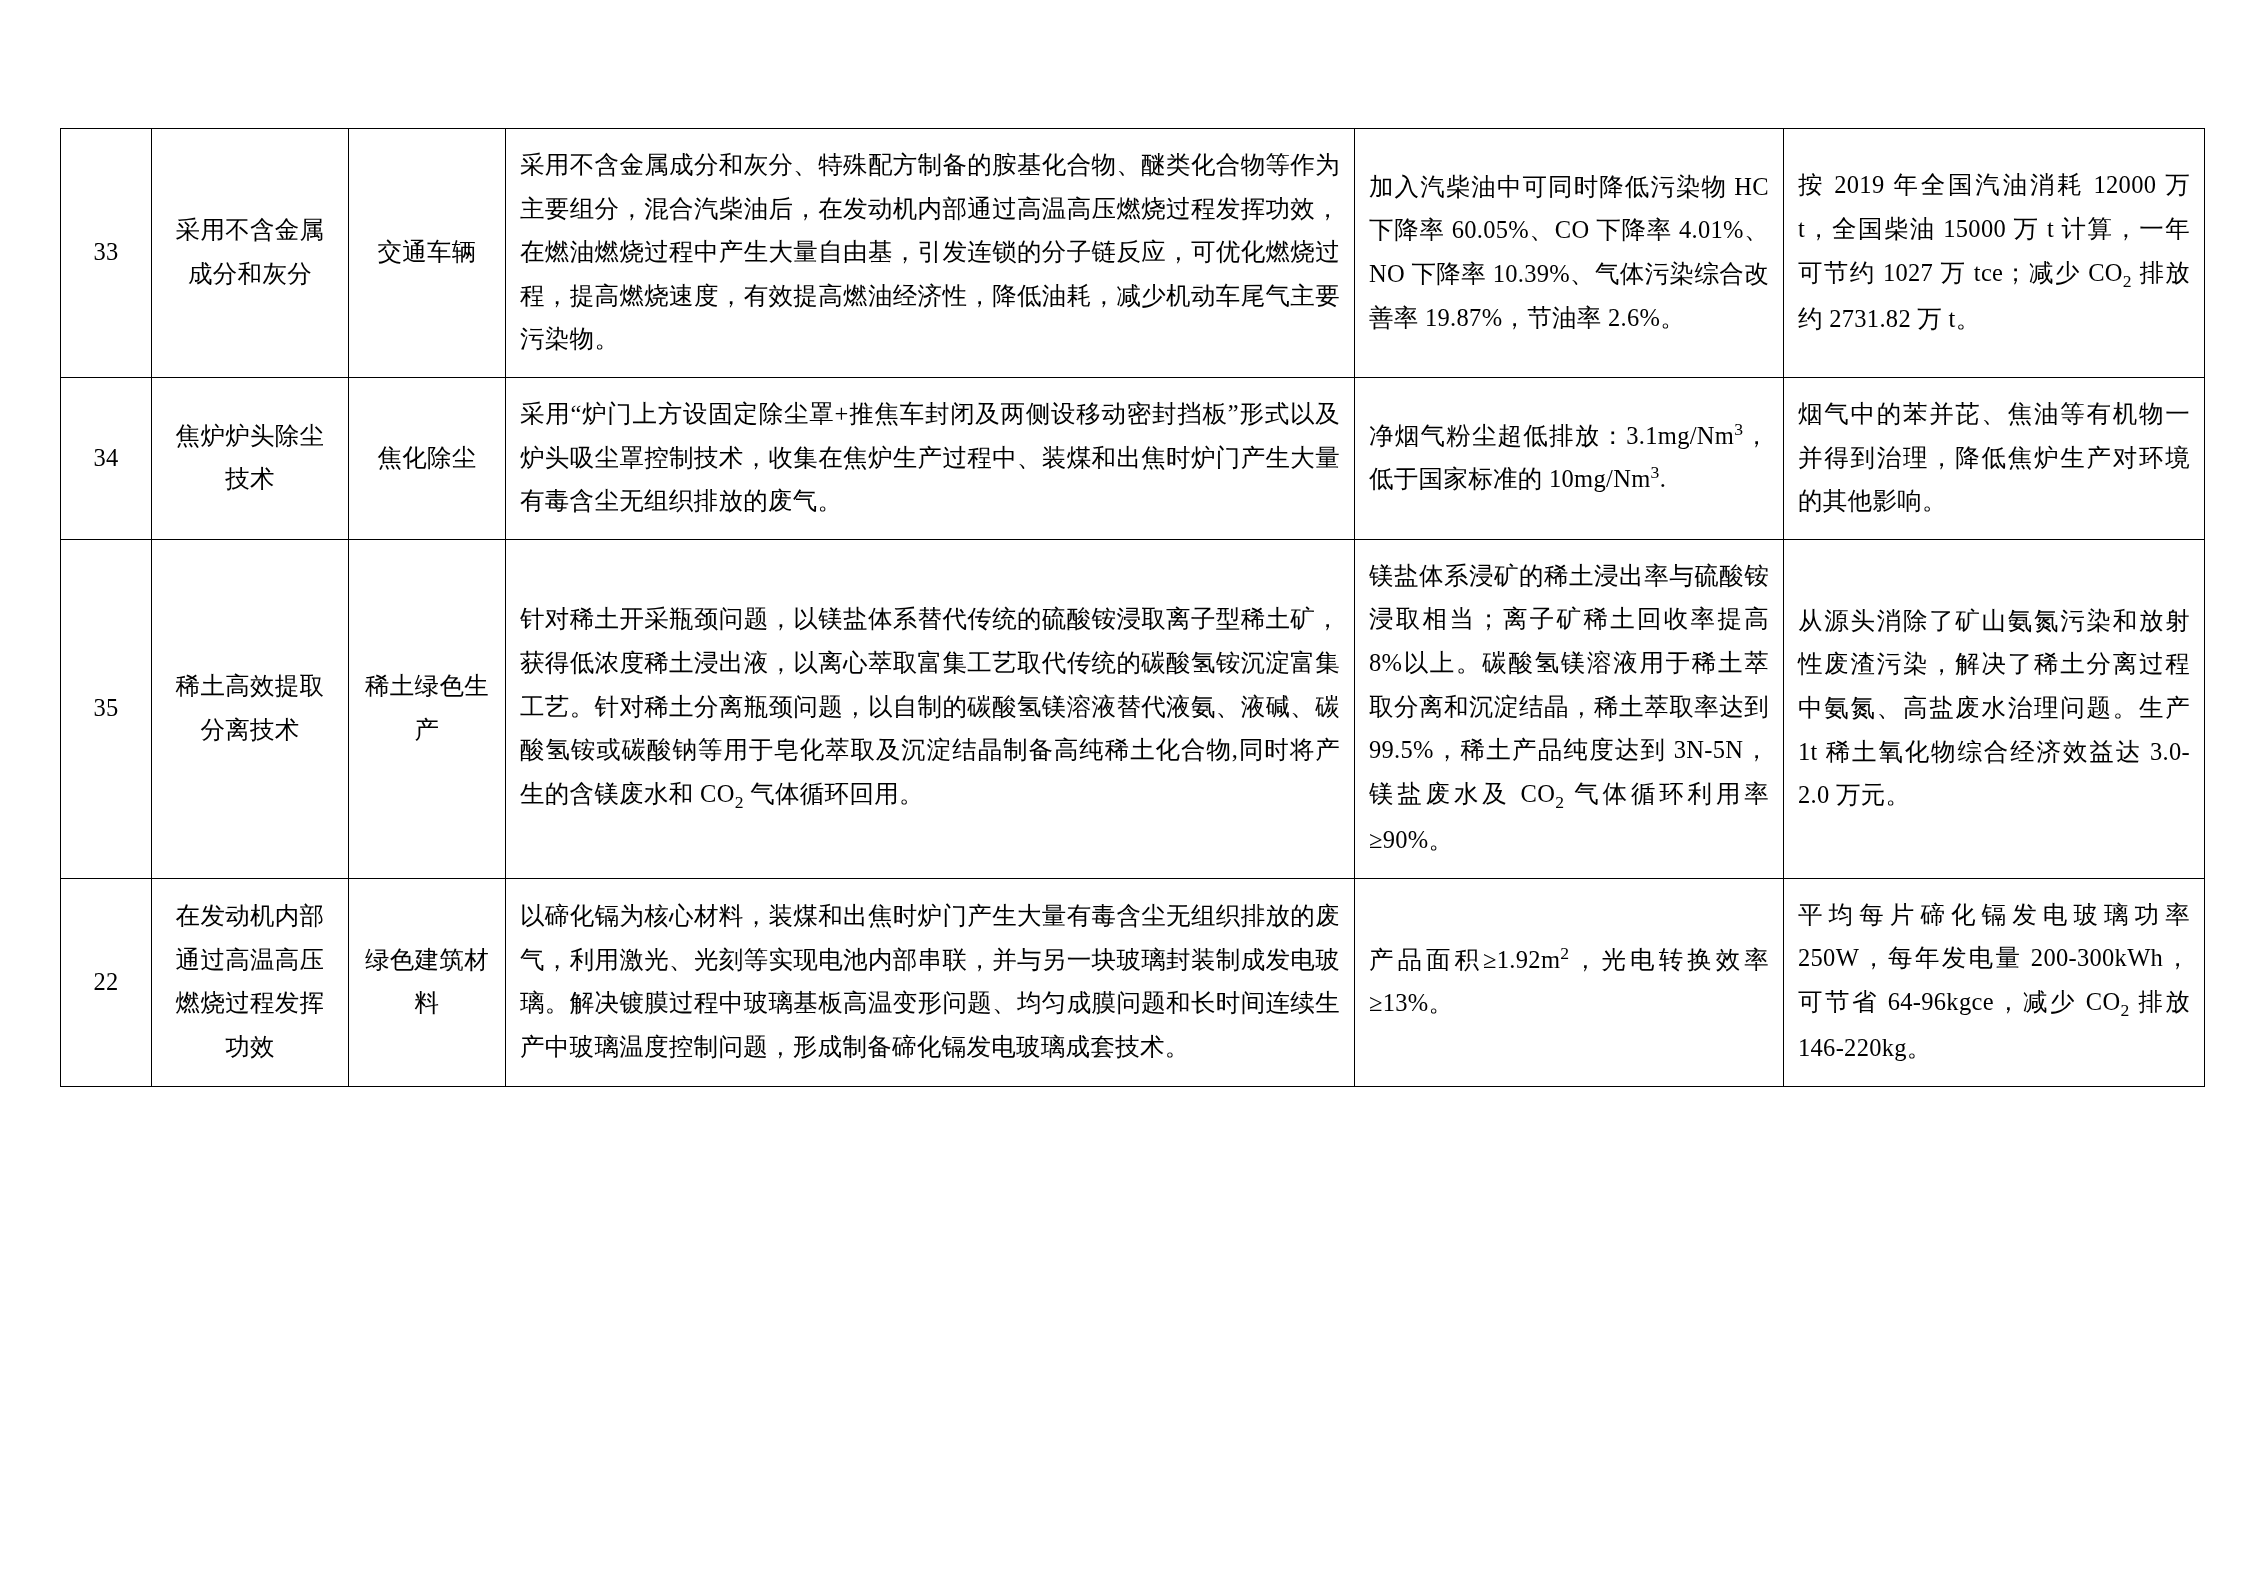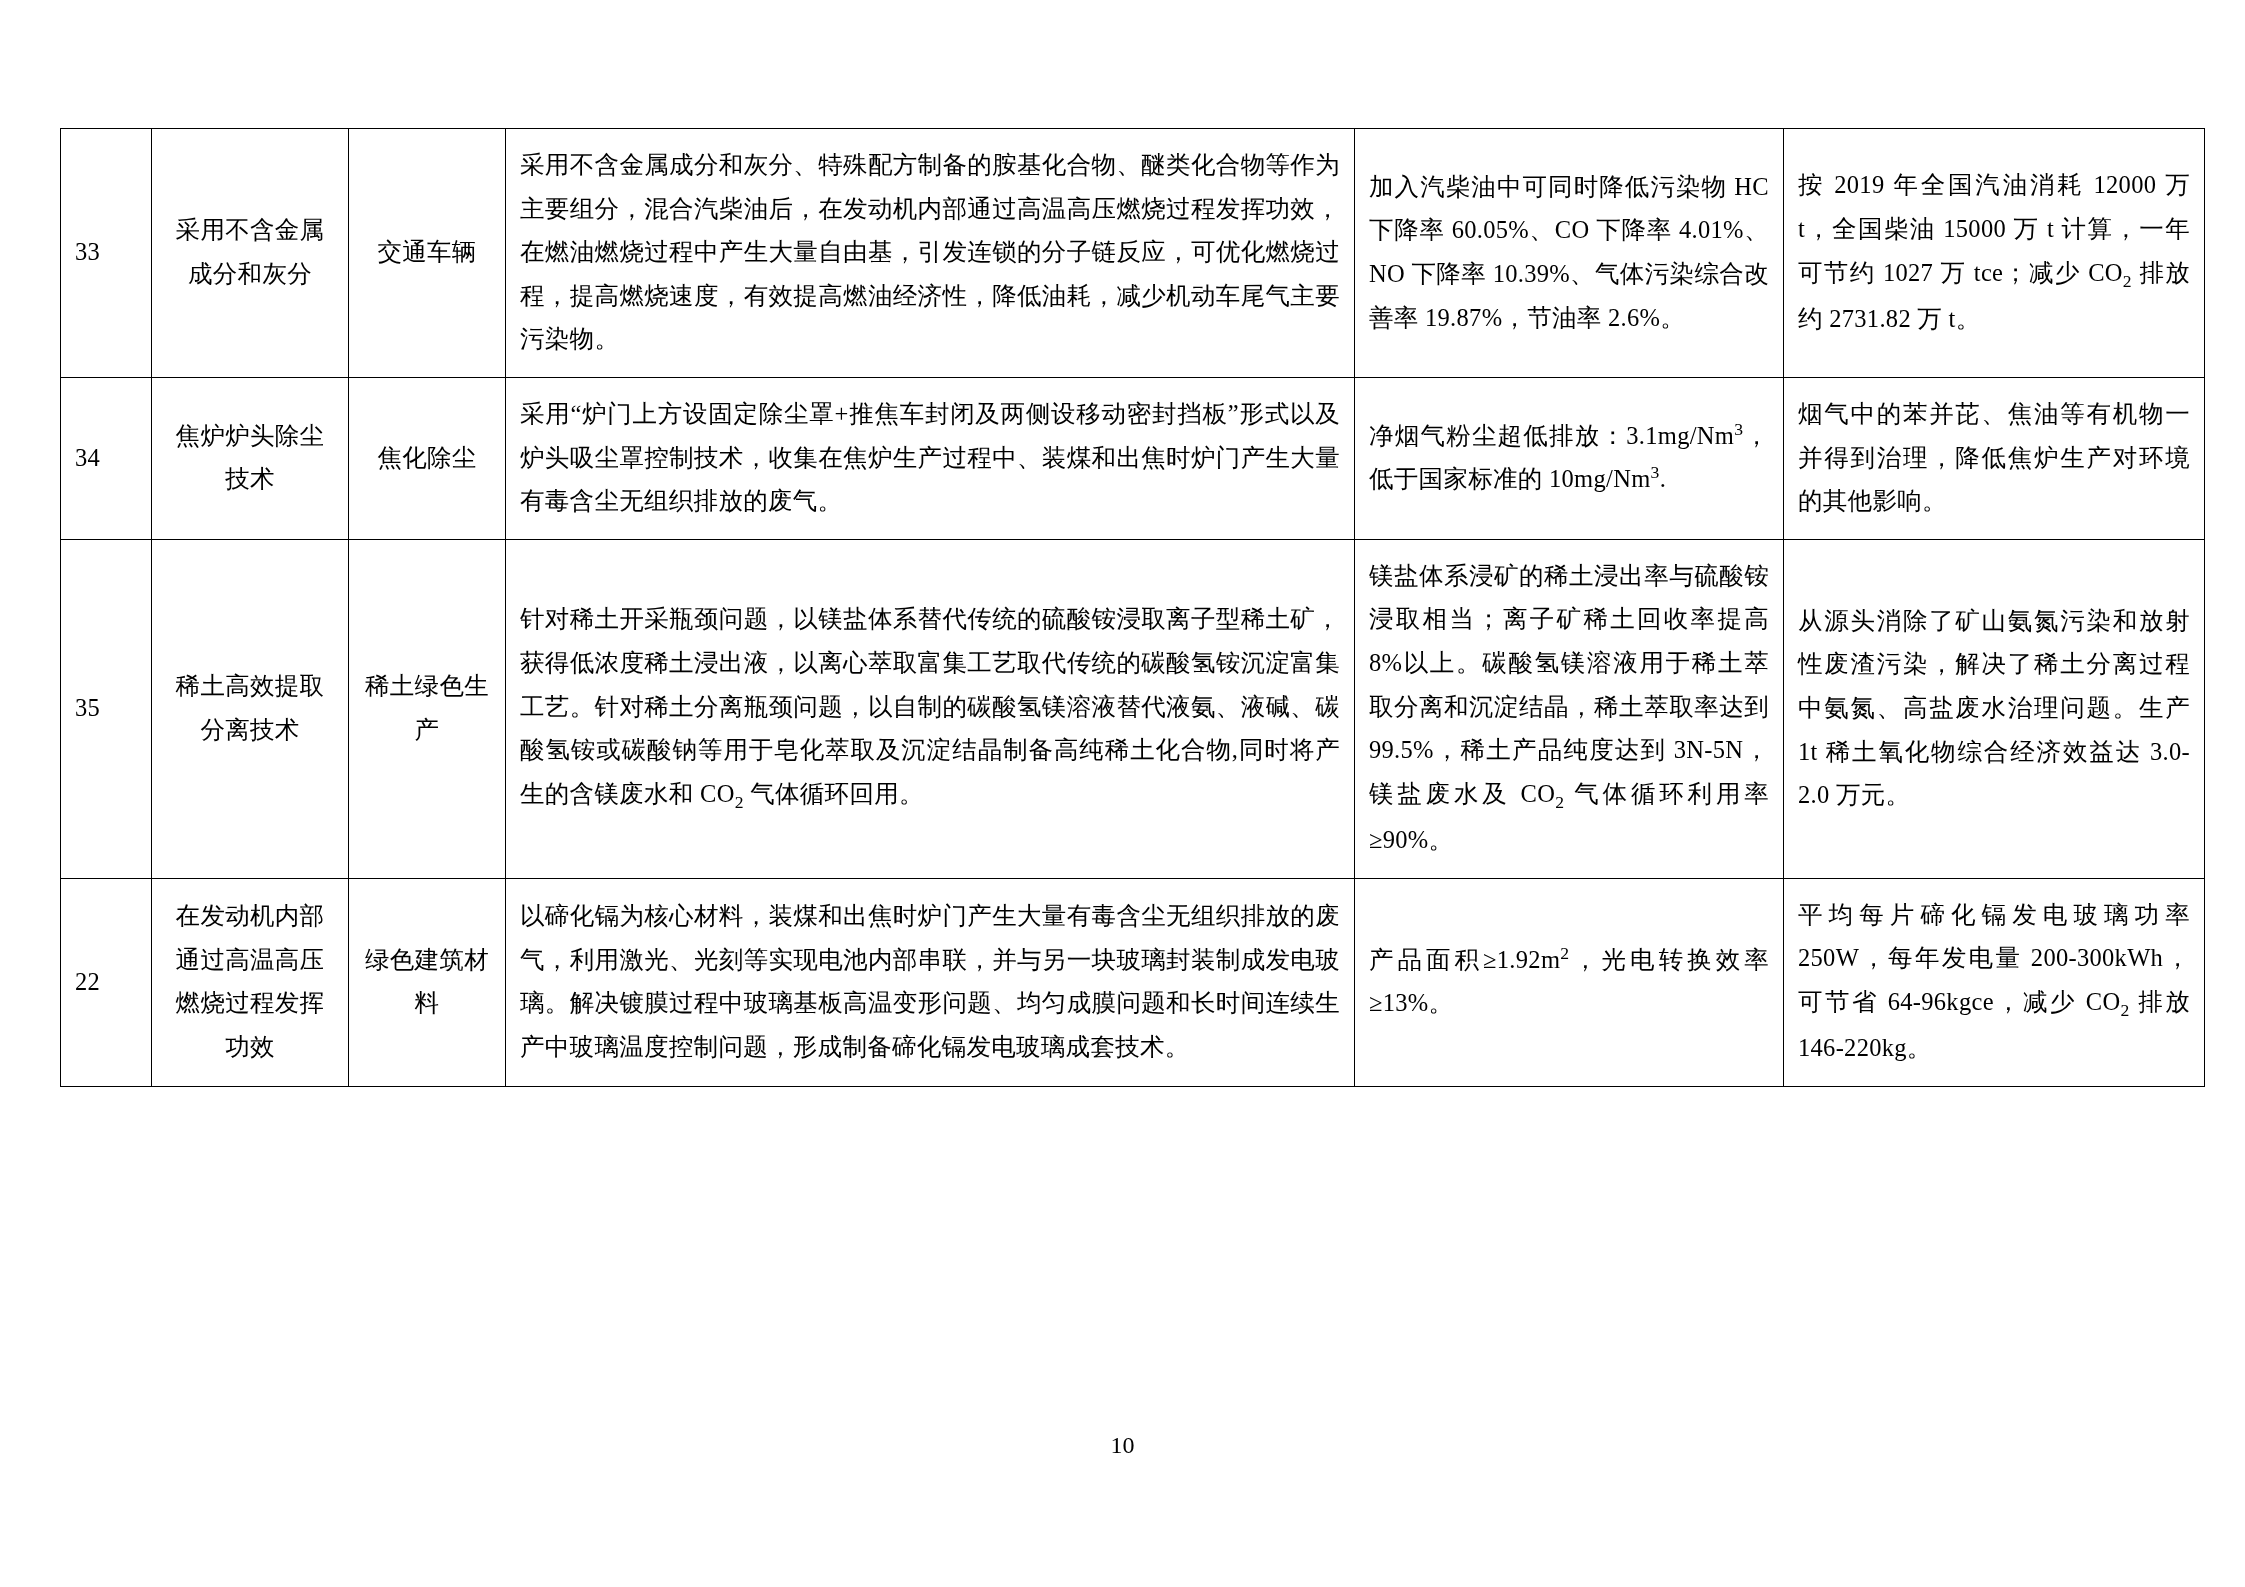--- a/index.html
+++ b/index.html
@@ -32,20 +32,21 @@
   table.tech-table td {
     border: 1.6px solid #000000;
     vertical-align: middle;
     padding: 14px 14px 16px 14px;
     font-size: 24.5px;
     line-height: 1.78;
     letter-spacing: 0.3px;
   }
   td.col-index {
     width: 62px;
+    text-align: center;
     vertical-align: middle;
     border-radius: 20px;
   }
   td.col-name {
     width: 168px;
     text-align: center;
     vertical-align: middle;
     padding-left: 8px;
     padding-right: 8px;
   }
@@ -121,15 +122,14 @@
         <td class="col-index">22</td>
         <td class="col-name">在发动机内部通过高温高压燃烧过程发挥功效</td>
         <td class="col-field">绿色建筑材料</td>
         <td class="col-desc">以碲化镉为核心材料，装煤和出焦时炉门产生大量有毒含尘无组织排放的废气，利用激光、光刻等实现电池内部串联，并与另一块玻璃封装制成发电玻璃。解决镀膜过程中玻璃基板高温变形问题、均匀成膜问题和长时间连续生产中玻璃温度控制问题，形成制备碲化镉发电玻璃成套技术。</td>
         <td class="col-metric">产品面积≥1.92m<sup>2</sup>，光电转换效率≥13%。</td>
         <td class="col-benefit">平均每片碲化镉发电玻璃功率 250W，每年发电量 200-300kWh，可节省 64-96kgce，减少 CO<sub>2</sub> 排放 146-220kg。</td>
       </tr>
     </tbody>
   </table>
 
-  <div class="page-number">10</div>
 
 </div>
 
 </body></html>

